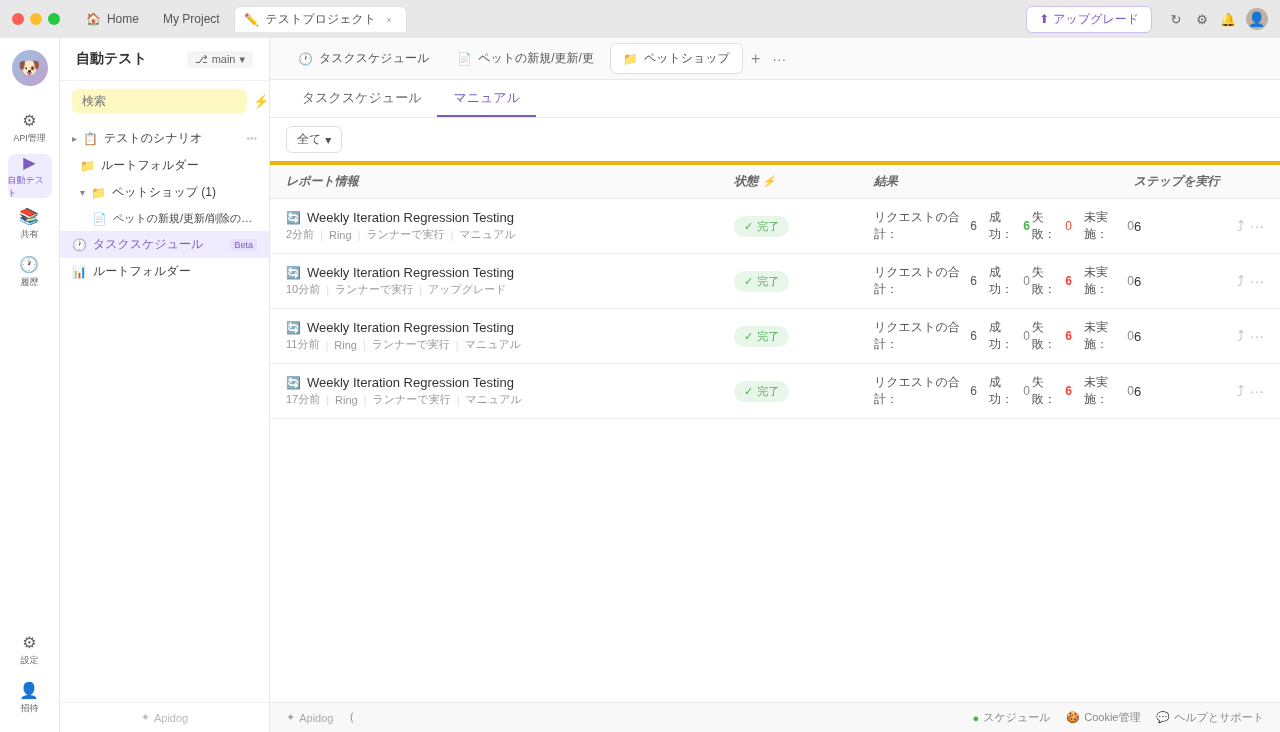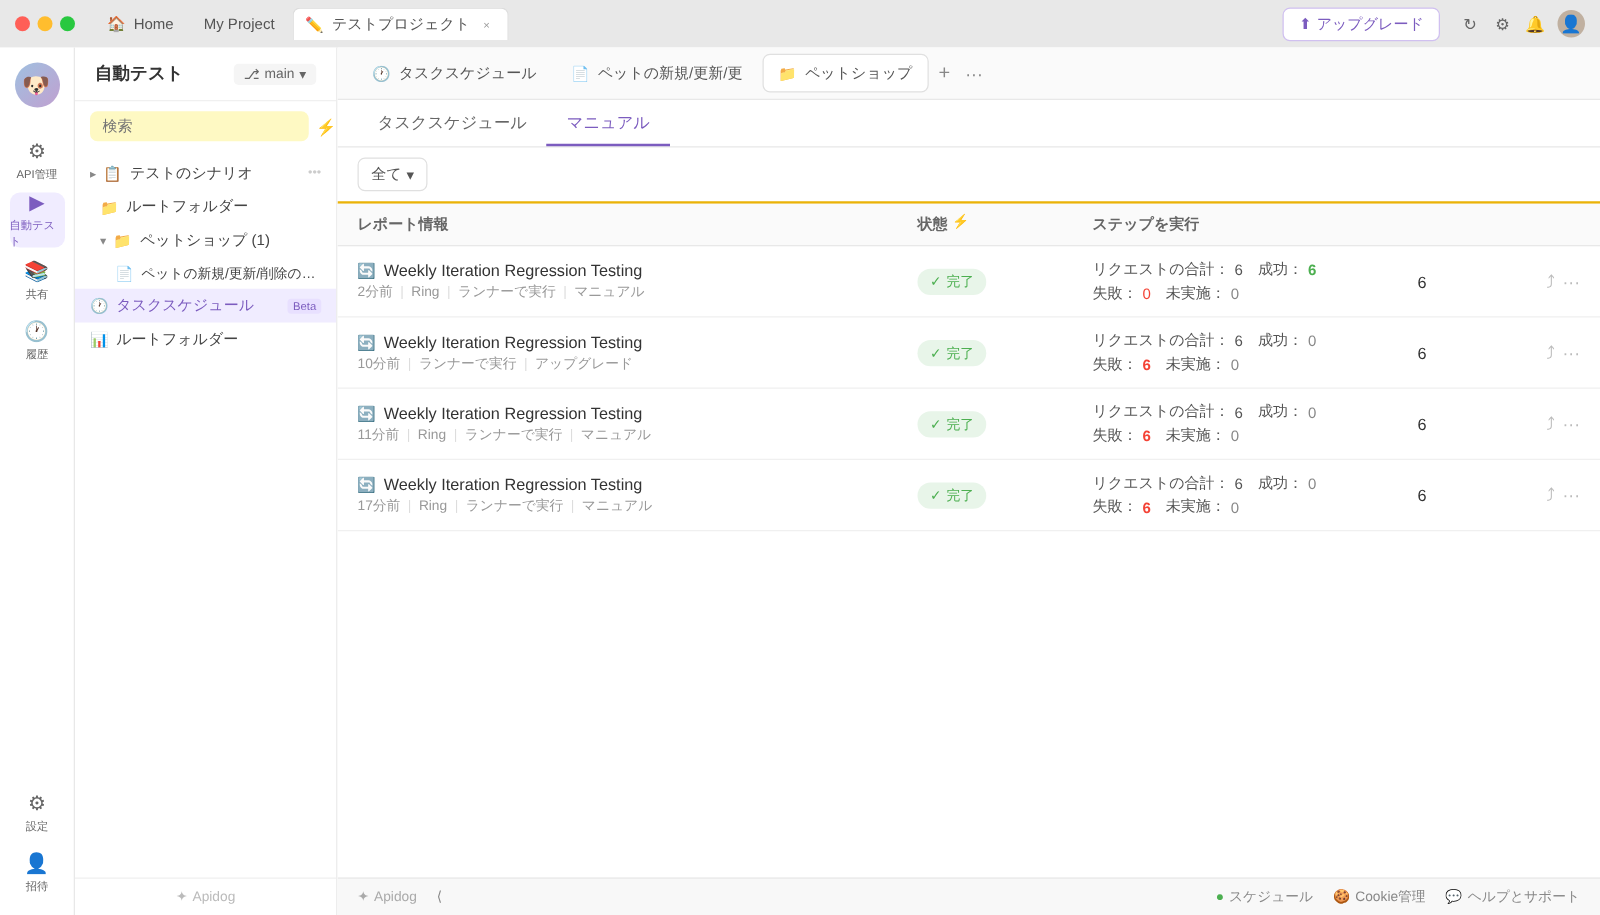--- a/index.html
+++ b/index.html
@@ -60,40 +60,40 @@
     .top-tab.active { background: #fff; border: 1px solid #e0e0e0; }
     .top-tab-add { color: #888; cursor: pointer; padding: 4px; font-size: 16px; }
     .top-tab-more { color: #888; cursor: pointer; padding: 4px; font-size: 14px; }
 
     
     .sub-tabs { display: flex; align-items: center; padding: 0 16px; border-bottom: 1px solid #e8e8e8; height: 38px; gap: 0; }
     .sub-tab { padding: 8px 16px; font-size: 13px; color: #666; cursor: pointer; border-bottom: 2px solid transparent; }
     .sub-tab.active { color: #7c5cbf; border-bottom: 2px solid #7c5cbf; font-weight: 500; }
 
     
-    .filter-bar { display: flex; align-items: center; padding: 8px 16px; gap: 8px; border-bottom: 2px solid #eab308; }
+    .filter-bar { display: flex; align-items: center; padding: 8px 16px; gap: 8px; border-bottom: 4px solid #eab308; }
     .filter-select { display: flex; align-items: center; gap: 4px; padding: 4px 10px; border: 1px solid #e0e0e0; border-radius: 6px; font-size: 12px; color: #555; cursor: pointer; background: white; }
     .keyword-search { margin-left: auto; display: flex; align-items: center; gap: 6px; background: #f5f5f5; border-radius: 6px; padding: 4px 10px; min-width: 160px; }
     .keyword-input { border: none; background: transparent; font-size: 12px; color: #666; outline: none; }
 
     
     .table-header { display: grid; grid-template-columns: 1fr 140px 260px 130px; padding: 8px 16px; border-bottom: 1px solid #e8e8e8; background: #fafafa; }
-    .th { font-size: 12px; font-weight: 600; color: #666; display: flex; gap: 4px; }
+    .th { font-size: 12px; font-weight: 600; color: #666; display: flex; align-items: center; gap: 4px; font-style: italic; }
     .table-body { overflow-y: auto; flex: 1; }
     .table-row { display: grid; grid-template-columns: 1fr 140px 260px 130px; padding: 10px 16px; border-bottom: 1px solid #f0f0f0; align-items: center; }
 
     .report-info { display: flex; flex-direction: column; gap: 2px; }
     .report-title { display: flex; align-items: center; gap: 6px; font-size: 13px; color: #333; font-weight: 500; }
     .report-meta { display: flex; align-items: center; gap: 6px; font-size: 11px; color: #999; }
 
     .status-cell { display: flex; align-items: center; }
     .status-badge { display: flex; align-items: center; gap: 4px; padding: 3px 10px; border-radius: 20px; font-size: 11px; }
     .status-done { background: #e8f5e9; color: #4caf50; }
 
-    .result-cell { display: flex; flex-direction: column; gap: 2px; font-size: 12px; color: #555; }
+    .result-cell { display: flex; gap: 2px; font-size: 12px; color: #555; }
     .result-row { display: flex; align-items: center; gap: 4px; }
 
     .steps-cell { display: flex; align-items: center; justify-content: space-between; font-size: 13px; color: #333; }
     .row-actions { display: flex; align-items: center; gap: 6px; }
     .action-icon { color: #bbb; cursor: pointer; font-size: 14px; }
 
     
     .footer { height: 30px; background: #f8f8f8; border-top: 1px solid #e8e8e8; display: flex; align-items: center; justify-content: space-between; padding: 0 16px; font-size: 11px; color: #888; }
     .footer-left { display: flex; align-items: center; gap: 4px; }
     .footer-right { display: flex; align-items: center; gap: 16px; }
@@ -267,20 +267,23 @@
 
     <div class="table-header">
       <div class="th">
         <span>レポート情報</span>
       </div>
       <div class="th">
         <span>状態</span>
         <span style="color:#bbb; font-size:11px;">⚡</span>
       </div>
       <div class="th">
+        <span>結果</span>
+      </div>
+      <div class="th">
         <span>ステップを実行</span>
       </div>
     </div>
 
     <div class="table-body">
 
       <div class="table-row">
         <div class="report-info">
           <div class="report-title">
             <span style="color:#888; font-size:12px;">🔄</span>

